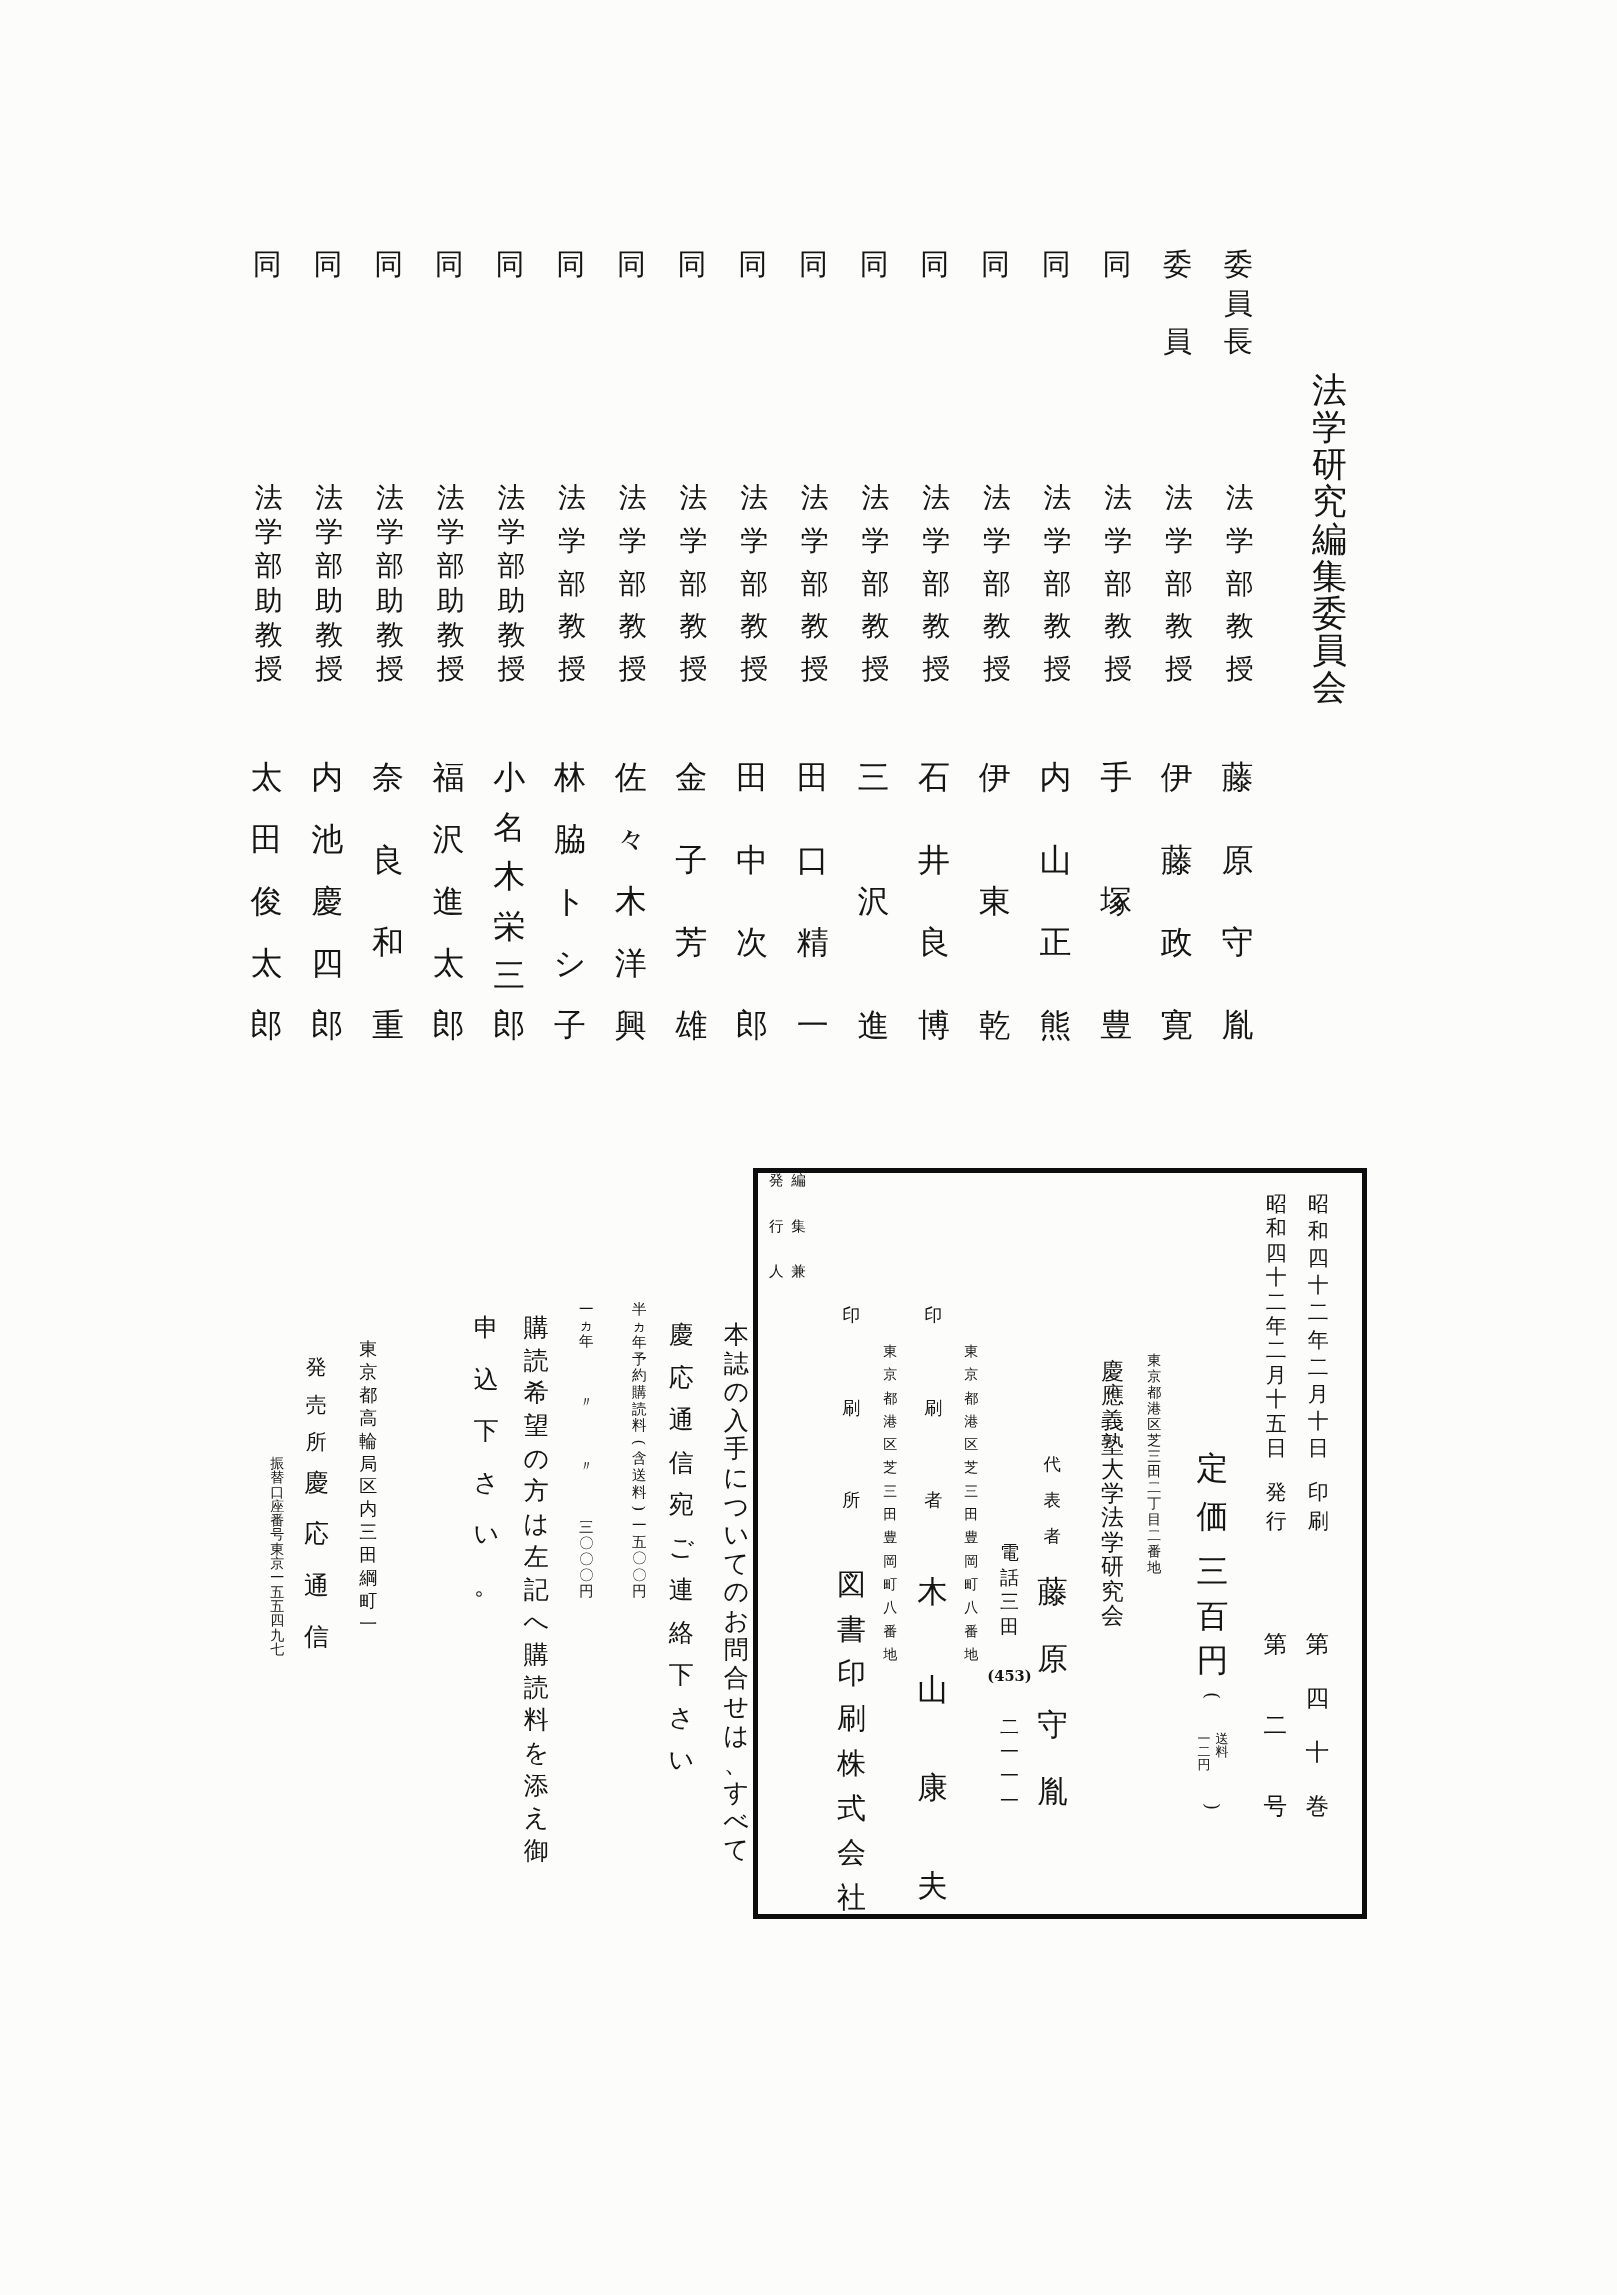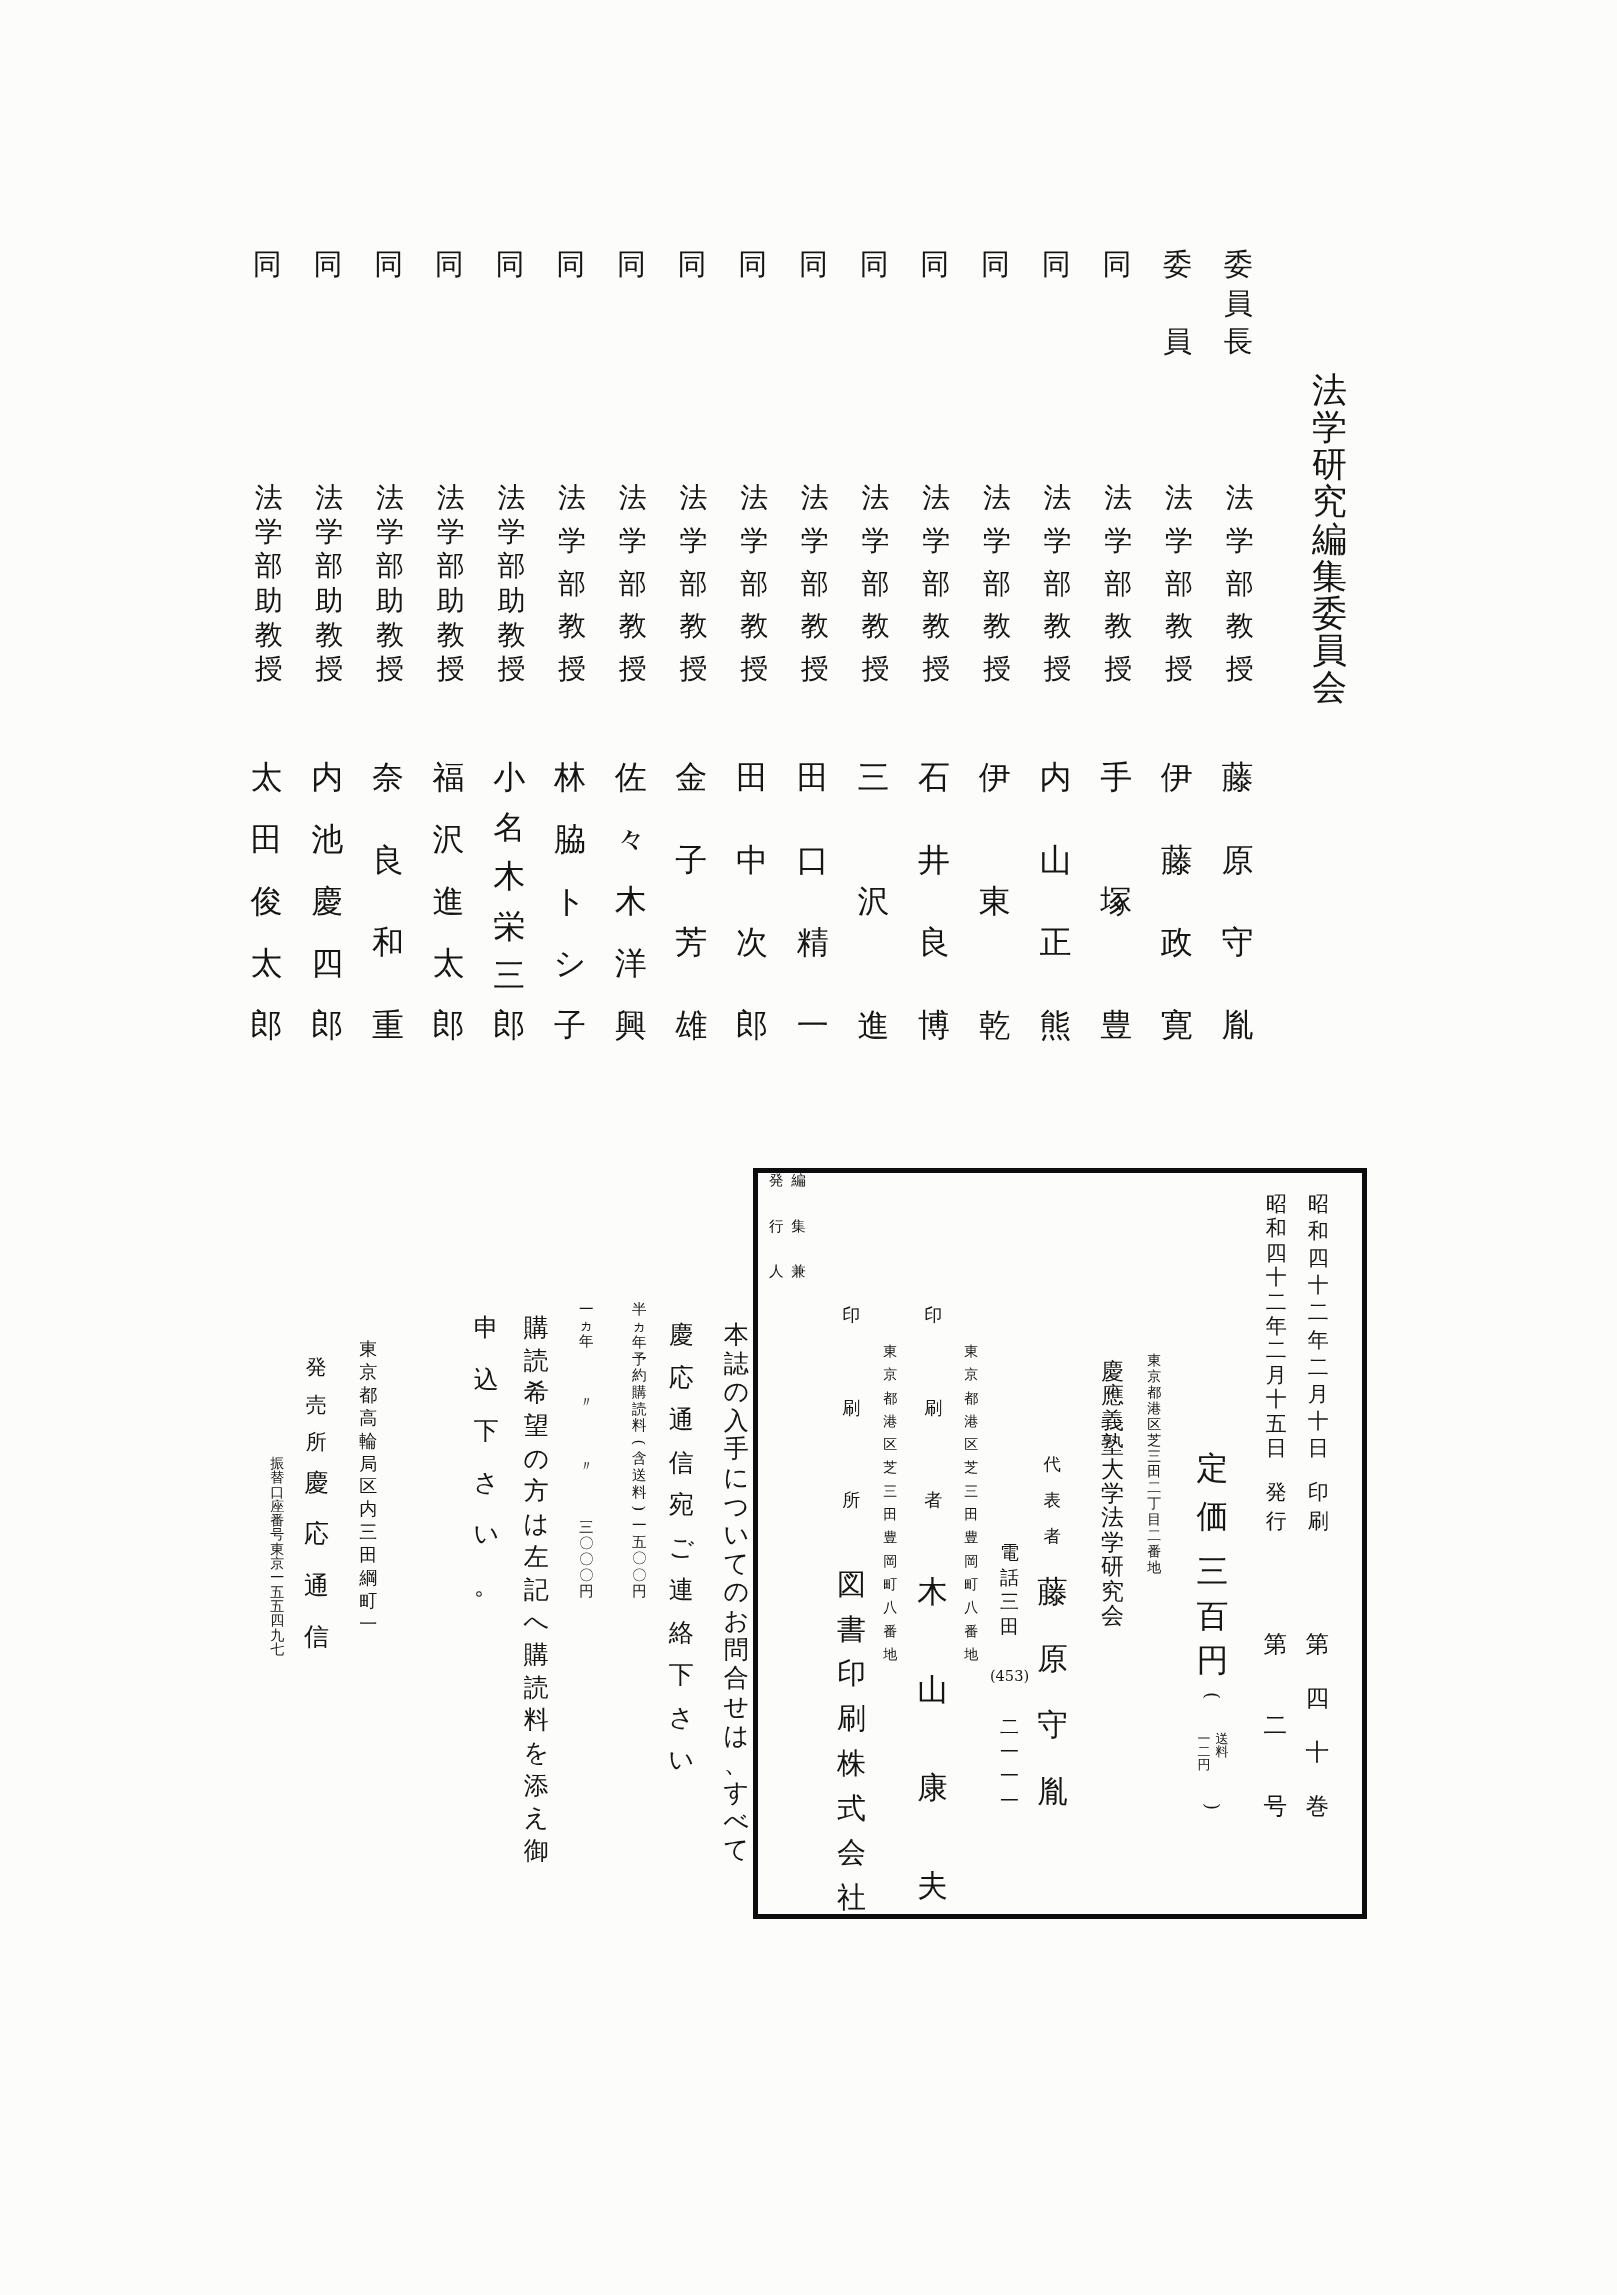--- a/index.html
+++ b/index.html
@@ -39,21 +39,21 @@
   .price-paren .mini{display:flex;flex-direction:row-reverse;gap:2.8px;}
   .price-paren .mini .vcol{position:static;width:15.3px;font-size:13px;}
   .pubaddr  {left:381px;top:180px;height:221px;font-size:14px;}
   .publisher{left:335px;top:187px;height:267px;font-size:23px;width:39px;}
   .editor-labels{left:272px;top:158px;width:49px;height:106px;display:flex;flex-direction:row-reverse;gap:5.6px;}
   .editor-labels .vcol{position:static;width:16.7px;height:106px;font-size:14.6px;}
   .rep-label{left:279px;top:283px;height:89px;font-size:17.4px;}
   .rep-name {left:278px;top:404px;height:230px;font-size:30.5px;width:33px;}
   .phone{left:235px;top:370px;height:267px;width:33px;}
   .phone .vcol{position:static;font-size:19px;height:auto;gap:5.6px;}
-  .phone .tcy{font-size:14.6px;line-height:1;}
+  .phone .tcy{font-size:14.6px;line-height:1;font-weight:bold;}
   .printeraddr{left:198px;top:171px;height:317px;font-size:14px;}
   .printer-label{left:160px;top:133px;height:203px;font-size:18px;}
   .printer-name{left:158px;top:404px;height:325px;font-size:30.5px;width:33px;}
   .houseaddr{left:117px;top:171px;height:317px;font-size:14px;}
   .house-label{left:78px;top:133px;height:203px;font-size:18px;}
   .house-name{left:77px;top:397px;height:342px;font-size:29px;width:33px;}
 
   
   .notice1{left:721px;top:1322px;height:540px;font-size:25px;}
   .notice2{left:666px;top:1322px;height:450px;font-size:25px;}

